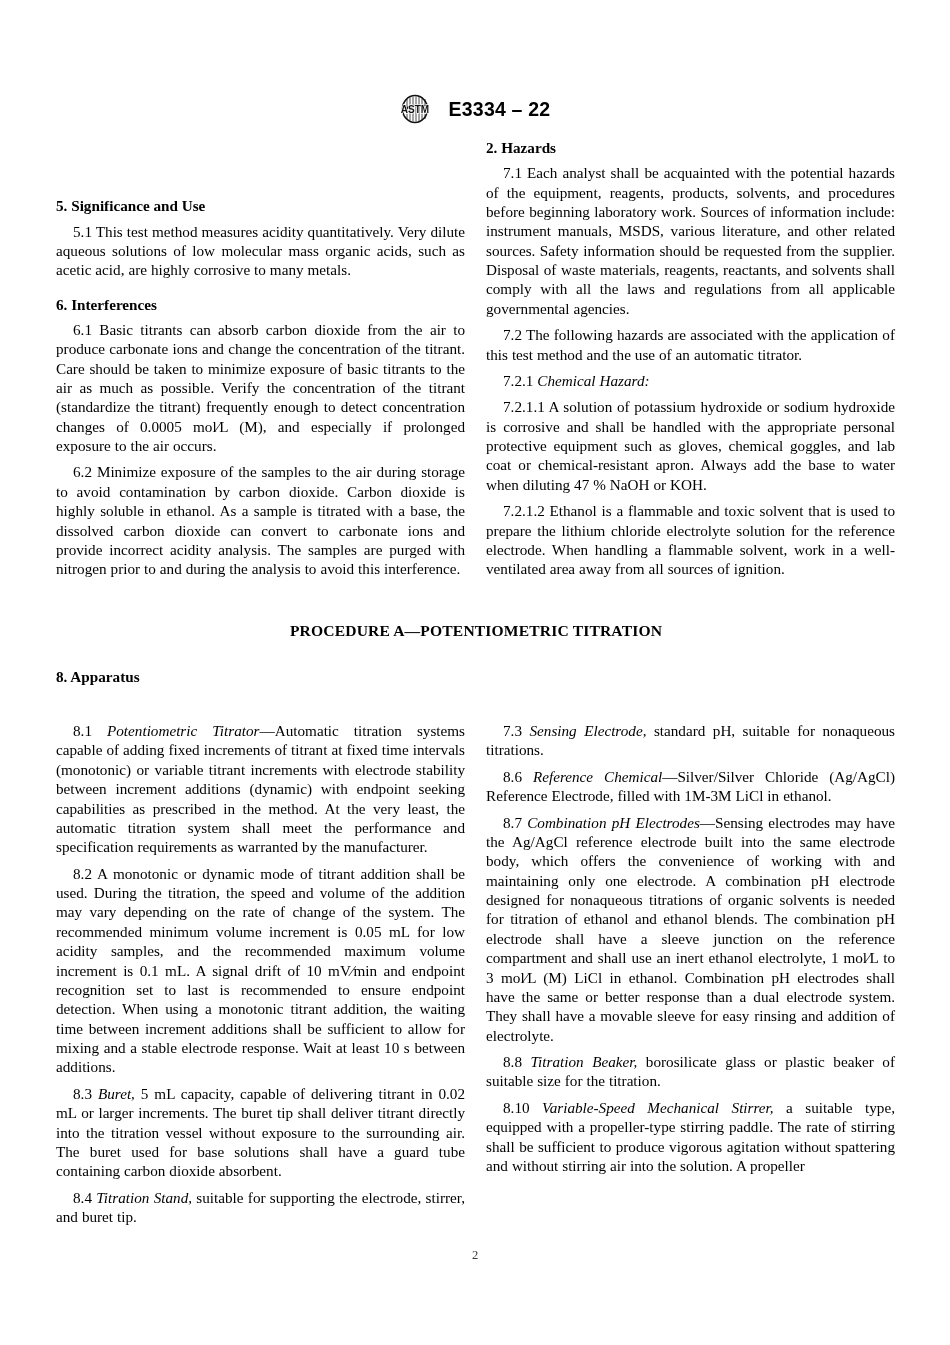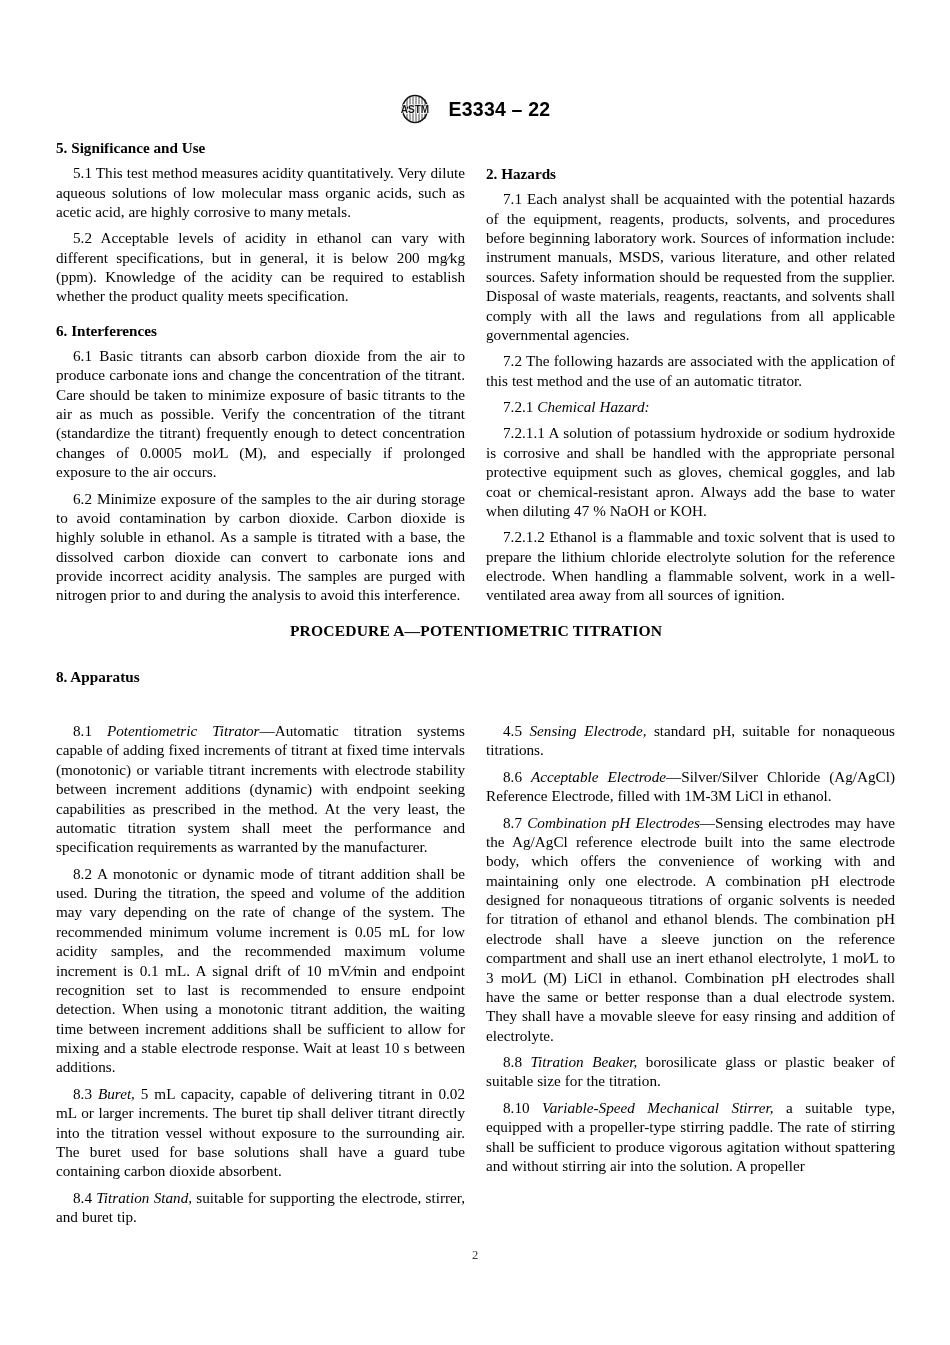--- a/index.html
+++ b/index.html
@@ -150,21 +150,20 @@
     <text x="30" y="38" font-family="Liberation Sans, sans-serif" font-size="20" font-weight="bold" fill="#111" text-anchor="middle" stroke="#fff" stroke-width="2.6" paint-order="stroke">ASTM</text>
   </svg>
   <span class="doc-designation">E3334 – 22</span>
 </div>
 
 <div class="columns">
 
   <div class="col">
     <h2 class="section-head">5.  Significance and Use</h2>
     <p class="para">5.1 This test method measures acidity quantitatively. Very dilute aqueous solutions of low molecular mass organic acids, such as acetic acid, are highly corrosive to many metals.</p>
-    <p class="para">5.2 Acceptable levels of acidity in ethanol can vary with different specifications, but in general, it is below 200 mg∕kg (ppm). Knowledge of the acidity can be required to establish whether the product quality meets specification.</p>
 
     <h2 class="section-head spaced-top">6.  Interferences</h2>
     <p class="para">6.1 Basic titrants can absorb carbon dioxide from the air to produce carbonate ions and change the concentration of the titrant. Care should be taken to minimize exposure of basic titrants to the air as much as possible. Verify the concentration of the titrant (standardize the titrant) frequently enough to detect concentration changes of 0.0005 mol∕L (M), and especially if prolonged exposure to the air occurs.</p>
     <p class="para">6.2 Minimize exposure of the samples to the air during storage to avoid contamination by carbon dioxide. Carbon dioxide is highly soluble in ethanol. As a sample is titrated with a base, the dissolved carbon dioxide can convert to carbonate ions and provide incorrect acidity analysis. The samples are purged with nitrogen prior to and during the analysis to avoid this interference.</p>
   </div>
 
   <div class="col">
     <h2 class="section-head">2.  Hazards</h2>
     <p class="para">7.1 Each analyst shall be acquainted with the potential hazards of the equipment, reagents, products, solvents, and procedures before beginning laboratory work. Sources of information include: instrument manuals, MSDS, various literature, and other related sources. Safety information should be requested from the supplier. Disposal of waste materials, reagents, reactants, and solvents shall comply with all the laws and regulations from all applicable governmental agencies.</p>
     <p class="para">7.2 The following hazards are associated with the application of this test method and the use of an automatic titrator.</p>
@@ -185,23 +184,23 @@
     <p class="para"><span>8.1</span> <span class="it">Potentiometric Titrator</span><span>—Automatic titration systems capable of adding fixed increments of titrant at fixed time intervals (monotonic) or variable titrant increments with electrode stability between increment additions (dynamic) with endpoint seeking capabilities as prescribed in the method. At the very least, the automatic titration system shall meet the performance and specification requirements as warranted by the manufacturer.</span></p>
 
     <p class="para">8.2 A monotonic or dynamic mode of titrant addition shall be used. During the titration, the speed and volume of the addition may vary depending on the rate of change of the system. The recommended minimum volume increment is 0.05 mL for low acidity samples, and the recommended maximum volume increment is 0.1 mL. A signal drift of 10 mV∕min and endpoint recognition set to last is recommended to ensure endpoint detection. When using a monotonic titrant addition, the waiting time between increment additions shall be sufficient to allow for mixing and a stable electrode response. Wait at least 10 s between additions.</p>
 
     <p class="para"><span>8.3</span> <span class="it">Buret,</span><span> 5 mL capacity, capable of delivering titrant in 0.02 mL or larger increments. The buret tip shall deliver titrant directly into the titration vessel without exposure to the surrounding air. The buret used for base solutions shall have a guard tube containing carbon dioxide absorbent.</span></p>
 
     <p class="para"><span>8.4</span> <span class="it">Titration Stand,</span><span> suitable for supporting the electrode, stirrer, and buret tip.</span></p>
   </div>
 
   <div class="col">
-    <p class="para"><span>4.5</span> <span class="it">Sensing Electrode,</span><span> standard pH, suitable for nonaqueous titrations.</span></p>
-
-    <p class="para"><span>8.6</span> <span class="it">Acceptable Electrode</span><span>—Silver/Silver Chloride (Ag/AgCl) Reference Electrode, filled with 1M-3M LiCl in ethanol.</span></p>
+    <p class="para"><span>7.3</span> <span class="it">Sensing Electrode,</span><span> standard pH, suitable for nonaqueous titrations.</span></p>
+
+    <p class="para"><span>8.6</span> <span class="it">Reference Chemical</span><span>—Silver/Silver Chloride (Ag/AgCl) Reference Electrode, filled with 1M-3M LiCl in ethanol.</span></p>
 
     <p class="para"><span>8.7</span> <span class="it">Combination pH Electrodes</span><span>—Sensing electrodes may have the Ag/AgCl reference electrode built into the same electrode body, which offers the convenience of working with and maintaining only one electrode. A combination pH electrode designed for nonaqueous titrations of organic solvents is needed for titration of ethanol and ethanol blends. The combination pH electrode shall have a sleeve junction on the reference compartment and shall use an inert ethanol electrolyte, 1 mol∕L to 3 mol∕L (M) LiCl in ethanol. Combination pH electrodes shall have the same or better response than a dual electrode system. They shall have a movable sleeve for easy rinsing and addition of electrolyte.</span></p>
 
     <p class="para"><span>8.8</span> <span class="it">Titration Beaker,</span><span> borosilicate glass or plastic beaker of suitable size for the titration.</span></p>
 
 
     <p class="para"><span>8.10</span> <span class="it">Variable-Speed Mechanical Stirrer,</span><span> a suitable type, equipped with a propeller-type stirring paddle. The rate of stirring shall be sufficient to produce vigorous agitation without spattering and without stirring air into the solution. A propeller</span></p>
   </div>
 
 </div>

